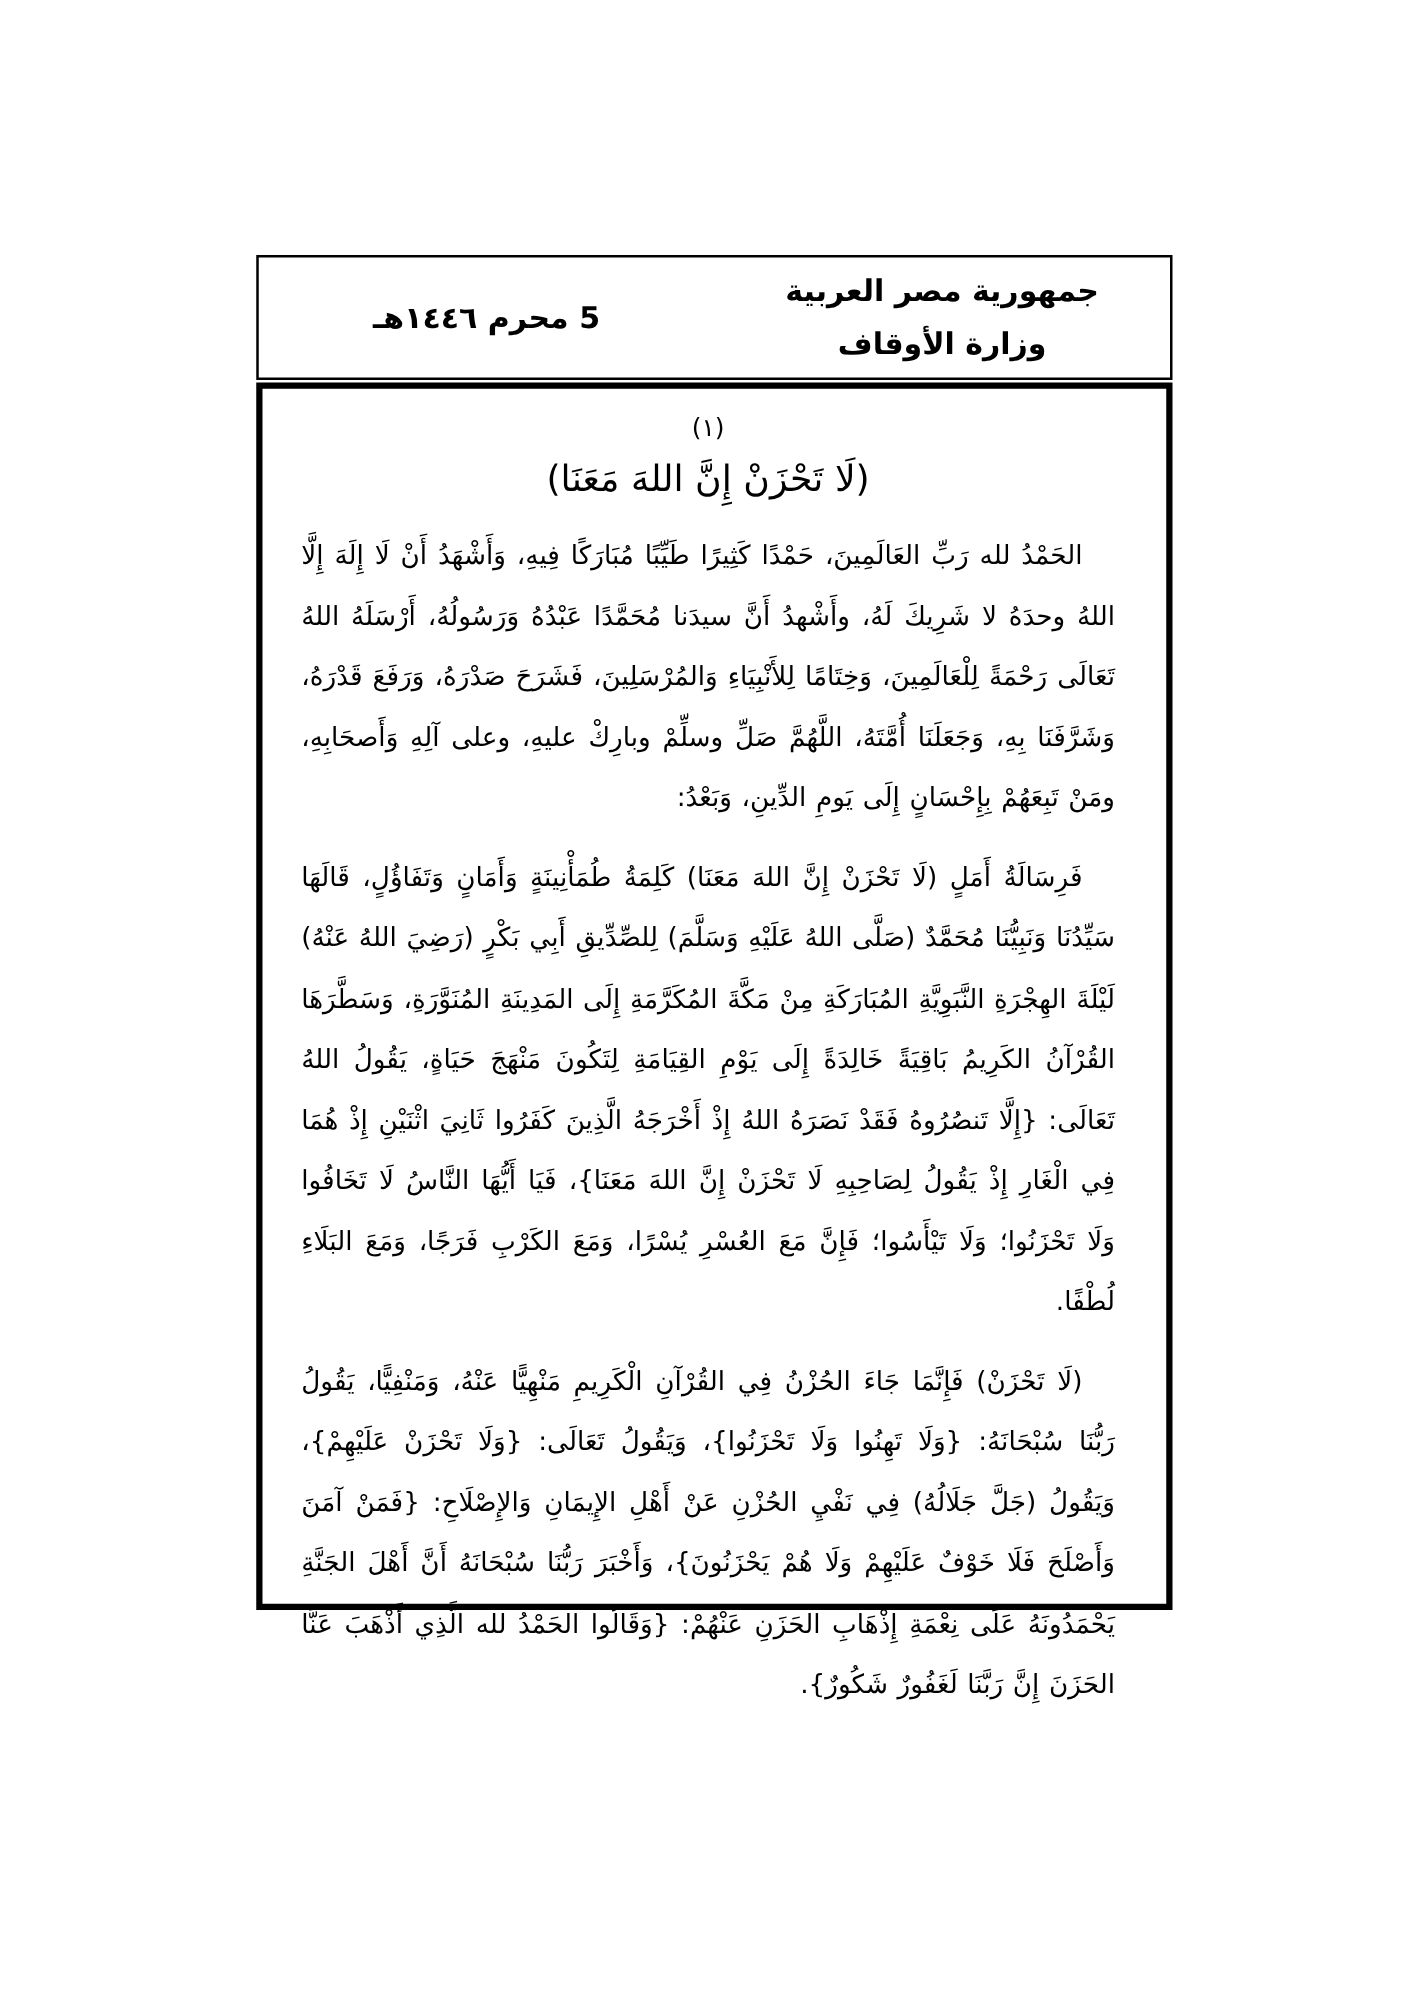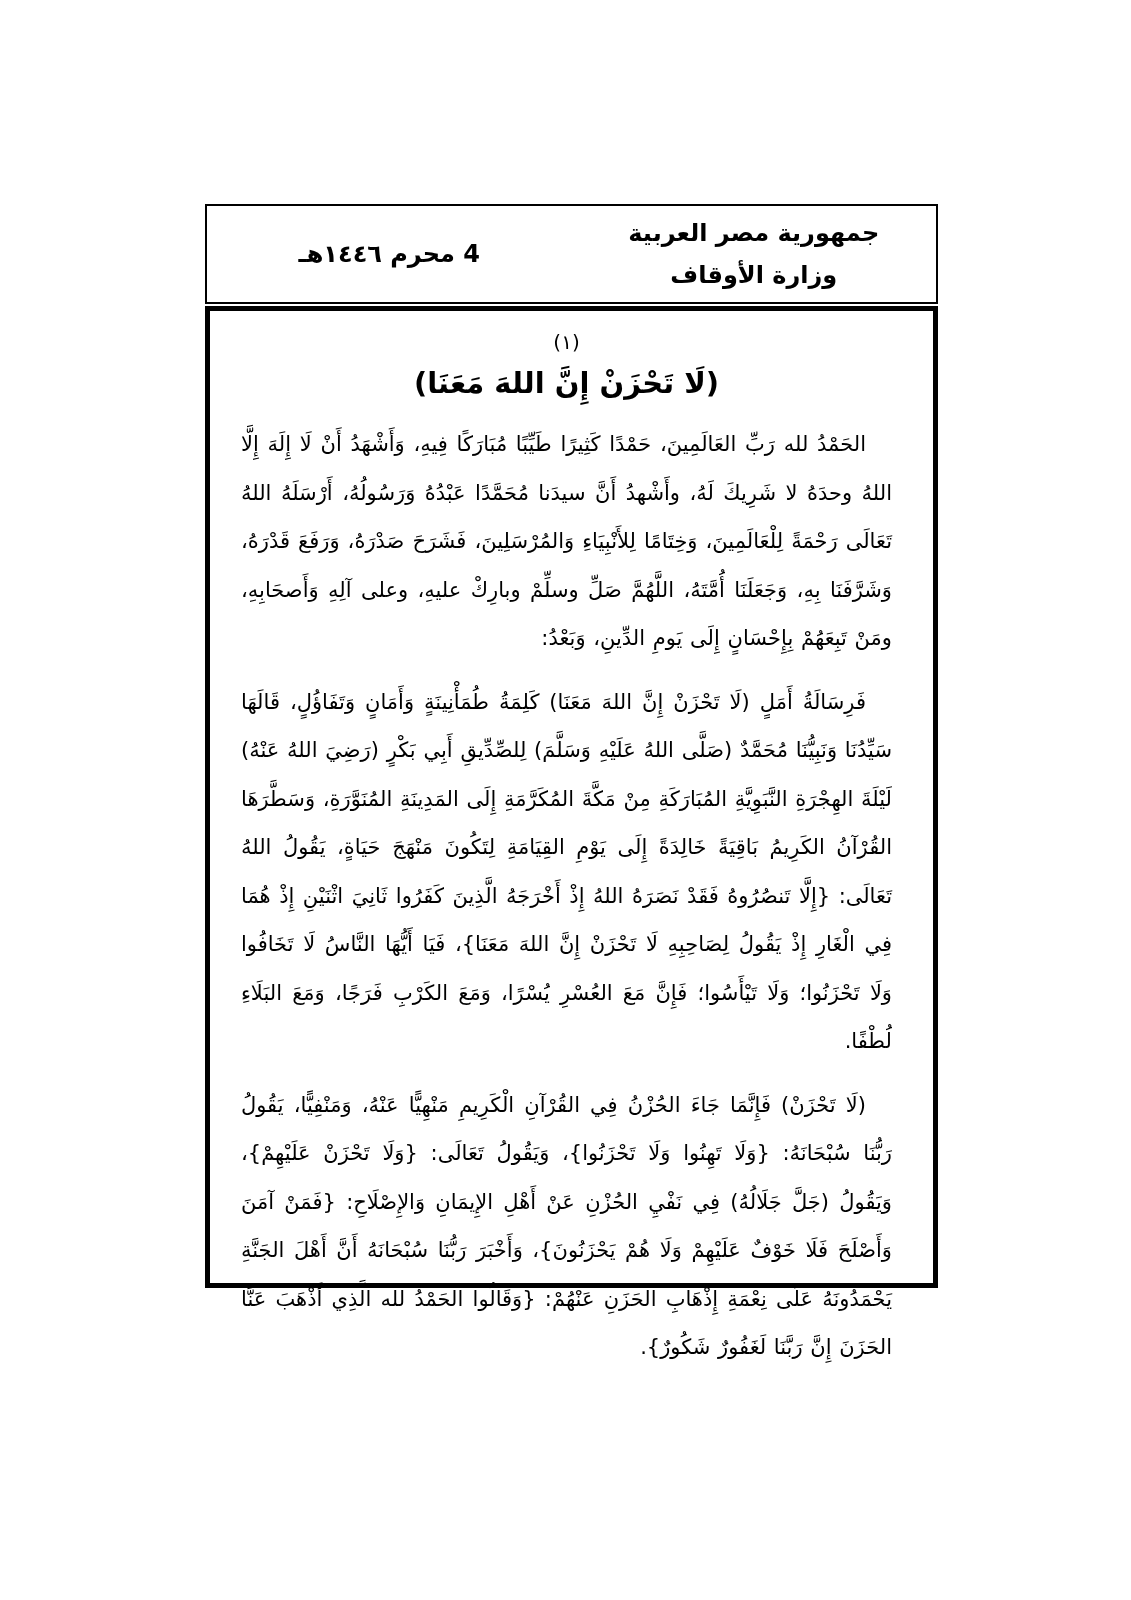--- a/index.html
+++ b/index.html
@@ -53,21 +53,21 @@
     text-align: center;
     font-size: 20px;
     line-height: 30px;
     margin: 2px 0 4px 0;
     font-weight: normal;
   }
   .sermon-title {
     text-align: center;
     font-size: 29px;
     line-height: 44px;
-    font-weight: bold;
+    font-weight: normal;
     margin: 0 0 14px 0;
   }
   .para {
     margin: 15px;
     font-size: 21px;
     line-height: 48.5px;
     text-align: justify;
     text-indent: 26px;
     word-spacing: 1px;
   }
@@ -76,21 +76,21 @@
 <body>
 
 <div class="page">
 
   <div class="letterhead">
     <div class="col">
       <div>جمهورية مصر العربية</div>
       <div>وزارة الأوقاف</div>
     </div>
     <div class="col">
-      <div>4 محرم ١٤٤٦هـ</div>
+      <div>5 محرم ١٤٤٦هـ</div>
     </div>
   </div>
 
   <div class="sermon-frame">
     <div class="seq-number">(١)</div>
     <h1 class="sermon-title">(لَا تَحْزَنْ إِنَّ اللهَ مَعَنَا)</h1>
     <p class="para">الحَمْدُ لله رَبِّ العَالَمِينَ، حَمْدًا كَثِيرًا طَيِّبًا مُبَارَكًا فِيهِ، وَأَشْهَدُ أَنْ لَا إِلَهَ إِلَّا اللهُ وحدَهُ لا شَرِيكَ لَهُ، وأَشْهدُ أَنَّ سيدَنا مُحَمَّدًا عَبْدُهُ وَرَسُولُهُ، أَرْسَلَهُ اللهُ تَعَالَى رَحْمَةً لِلْعَالَمِينَ، وَخِتَامًا لِلأَنْبِيَاءِ وَالمُرْسَلِينَ، فَشَرَحَ صَدْرَهُ، وَرَفَعَ قَدْرَهُ، وَشَرَّفَنَا بِهِ، وَجَعَلَنَا أُمَّتَهُ، اللَّهُمَّ صَلِّ وسلِّمْ وبارِكْ عليهِ، وعلى آلِهِ وَأَصحَابِهِ، ومَنْ تَبِعَهُمْ بِإِحْسَانٍ إِلَى يَومِ الدِّينِ، وَبَعْدُ:</p>
     <p class="para">فَرِسَالَةُ أَمَلٍ (لَا تَحْزَنْ إِنَّ اللهَ مَعَنَا) كَلِمَةُ طُمَأْنِينَةٍ وَأَمَانٍ وَتَفَاؤُلٍ، قَالَهَا سَيِّدُنَا وَنَبِيُّنَا مُحَمَّدٌ (صَلَّى اللهُ عَلَيْهِ وَسَلَّمَ) لِلصِّدِّيقِ أَبِي بَكْرٍ (رَضِيَ اللهُ عَنْهُ) لَيْلَةَ الهِجْرَةِ النَّبَوِيَّةِ المُبَارَكَةِ مِنْ مَكَّةَ المُكَرَّمَةِ إِلَى المَدِينَةِ المُنَوَّرَةِ، وَسَطَّرَهَا القُرْآنُ الكَرِيمُ بَاقِيَةً خَالِدَةً إِلَى يَوْمِ القِيَامَةِ لِتَكُونَ مَنْهَجَ حَيَاةٍ، يَقُولُ اللهُ تَعَالَى: {إِلَّا تَنصُرُوهُ فَقَدْ نَصَرَهُ اللهُ إِذْ أَخْرَجَهُ الَّذِينَ كَفَرُوا ثَانِيَ اثْنَيْنِ إِذْ هُمَا فِي الْغَارِ إِذْ يَقُولُ لِصَاحِبِهِ لَا تَحْزَنْ إِنَّ اللهَ مَعَنَا}، فَيَا أَيُّهَا النَّاسُ لَا تَخَافُوا وَلَا تَحْزَنُوا؛ وَلَا تَيْأَسُوا؛ فَإِنَّ مَعَ العُسْرِ يُسْرًا، وَمَعَ الكَرْبِ فَرَجًا، وَمَعَ البَلَاءِ لُطْفًا.</p>
     <p class="para">(لَا تَحْزَنْ) فَإِنَّمَا جَاءَ الحُزْنُ فِي القُرْآنِ الْكَرِيمِ مَنْهِيًّا عَنْهُ، وَمَنْفِيًّا، يَقُولُ رَبُّنَا سُبْحَانَهُ: {وَلَا تَهِنُوا وَلَا تَحْزَنُوا}، وَيَقُولُ تَعَالَى: {وَلَا تَحْزَنْ عَلَيْهِمْ}، وَيَقُولُ (جَلَّ جَلَالُهُ) فِي نَفْيِ الحُزْنِ عَنْ أَهْلِ الإِيمَانِ وَالإِصْلَاحِ: {فَمَنْ آمَنَ وَأَصْلَحَ فَلَا خَوْفٌ عَلَيْهِمْ وَلَا هُمْ يَحْزَنُونَ}، وَأَخْبَرَ رَبُّنَا سُبْحَانَهُ أَنَّ أَهْلَ الجَنَّةِ يَحْمَدُونَهُ عَلَى نِعْمَةِ إِذْهَابِ الحَزَنِ عَنْهُمْ: {وَقَالُوا الحَمْدُ لله الَّذِي أَذْهَبَ عَنَّا الحَزَنَ إِنَّ رَبَّنَا لَغَفُورٌ شَكُورٌ}.</p>
   </div>

